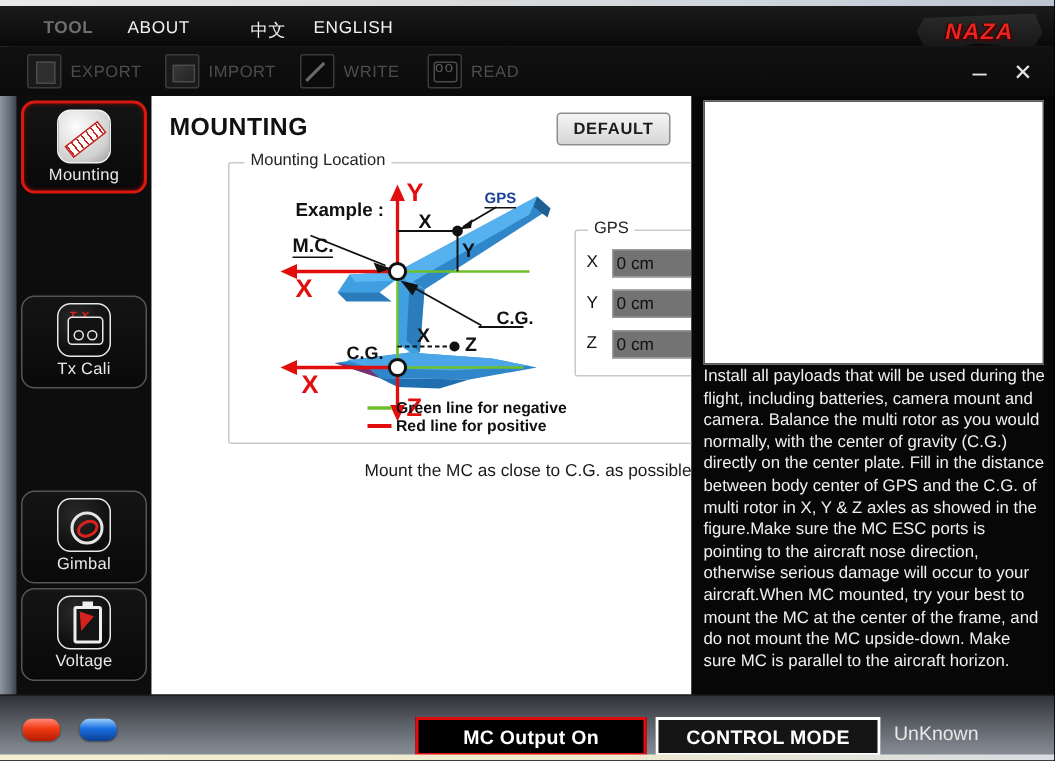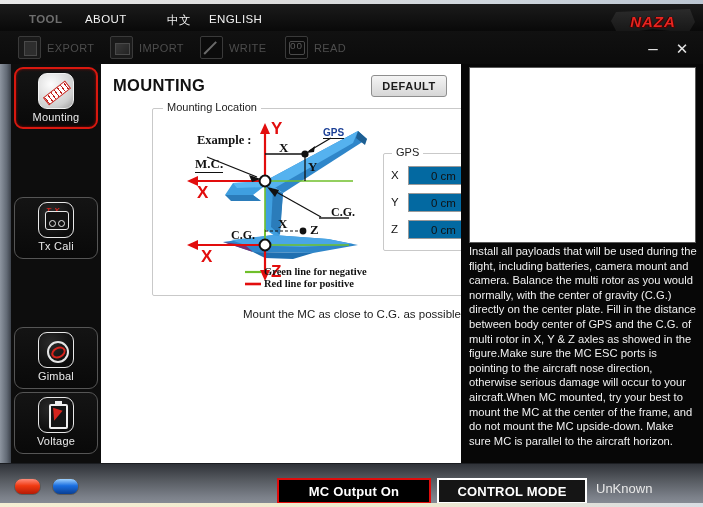--- a/index.html
+++ b/index.html
@@ -121,32 +121,32 @@
     background:linear-gradient(180deg,#f4f4f4,#d6d6d6);border:1px solid #8e8e8e;border-radius:3px;
     font-size:11px;font-weight:bold;color:#1c1c1c;display:flex;align-items:center;justify-content:center;
     letter-spacing:.5px;}
 
   .group{position:absolute;left:10px;top:44px;width:340px;height:186px;
     border:1px solid #c9c9c9;border-radius:2px;margin-left:41px;}
   .group-lab{position:absolute;left:10px;top:-8px;background:#fff;padding:0 4px;
     font-size:11px;color:#222;}
 
   .diagram{position:absolute;left:0;top:0;width:250px;height:184px;}
-  .lab{position:absolute;font-weight:bold;color:#111;white-space:nowrap;font-family:Liberation Serif, serif;}
+  .lab{position:absolute;font-weight:bold;color:#111;white-space:nowrap;}
   .labred{position:absolute;font-weight:bold;color:#e20d0d;}
   .labblue{position:absolute;font-weight:bold;color:#1b3f96;}
   .uline{border-bottom:1.4px solid #111;}
 
   .gps-box{position:absolute;right:8px;top:44px;width:100px;height:96px;
     border:1px solid #c9c9c9;border-radius:2px;}
   .gps-lab{position:absolute;left:8px;top:-8px;background:#fff;padding:0 4px;font-size:11px;color:#222;}
   .gps-row{position:absolute;left:7px;height:22px;display:flex;align-items:center;gap:7px;}
   .gps-ax{font-size:11.5px;color:#111;width:10px;}
-  .gps-in{width:62px;height:19px;border:1px solid #9a9a9a;background:#0369a1;
-    font-size:11.5px;color:#111;padding-left:22px;line-height:19px;box-sizing:border-box;}
+  .gps-in{width:62px;height:19px;border:1px solid #9a9a9a;background:#737373;
+    font-size:11.5px;color:#111;padding-left:2px;line-height:19px;box-sizing:border-box;}
 
   .hint{position:absolute;left:0;top:244px;width:360px;text-align:right;
     font-size:11.5px;color:#1a1a1a;}
 
   
   .rightcol{position:absolute;left:461px;top:64px;width:242px;height:399px;background:#070707;}
   .r-white{position:absolute;left:8px;top:3px;width:225px;height:174px;background:#fff;
     border:1px solid #5a5a5a;}
   .r-text{position:absolute;left:8px;top:180px;width:229px;height:212px;color:#f0f0f0;
     font-size:11.2px;line-height:14.6px;}

